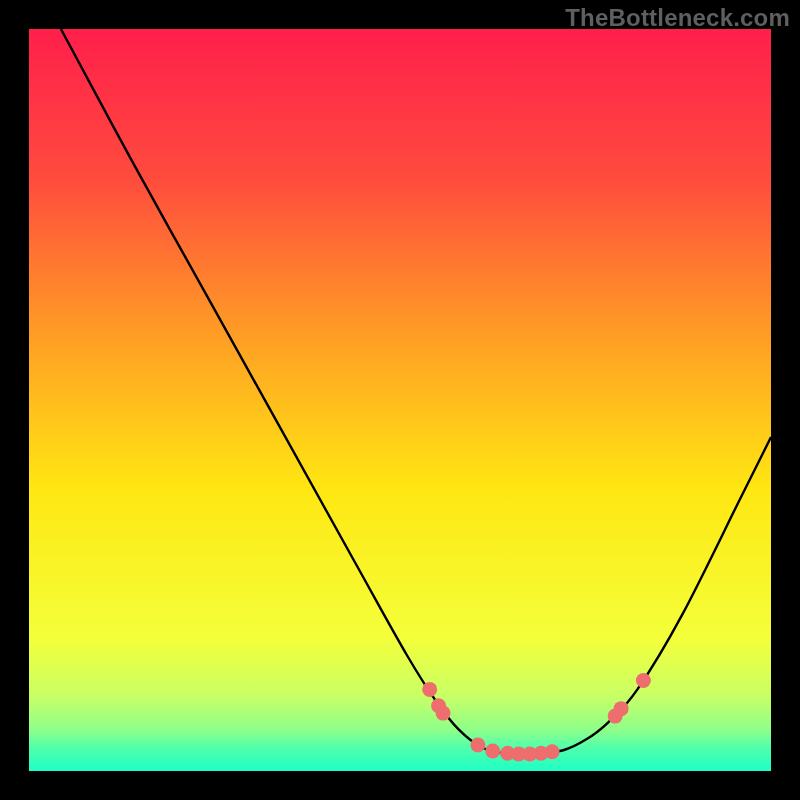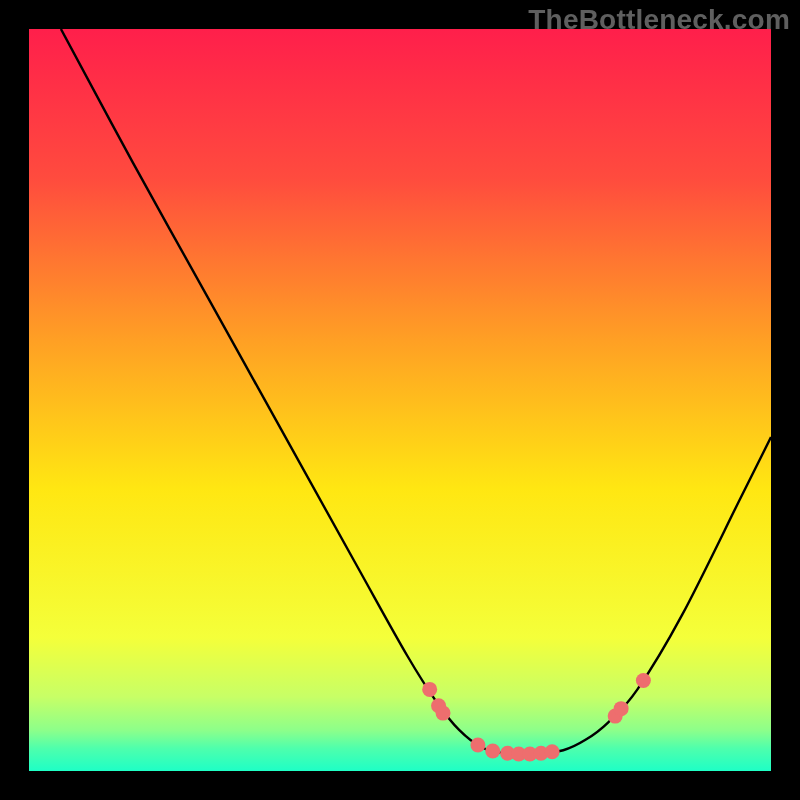--- a/index.html
+++ b/index.html
@@ -17,21 +17,21 @@
     top: 0;
     width: 800px;
     height: 800px;
     background: #000;
   }
   .watermark {
     position: absolute;
     top: 4px;
     right: 10px;
     color: #5f5f5f;
-    font-size: 28px;
+    font-size: 24px;
     font-weight: 600;
     letter-spacing: 0.2px;
     z-index: 10;
   }
 </style>
 </head>
 <body>
 <div class="frame">
 
 

